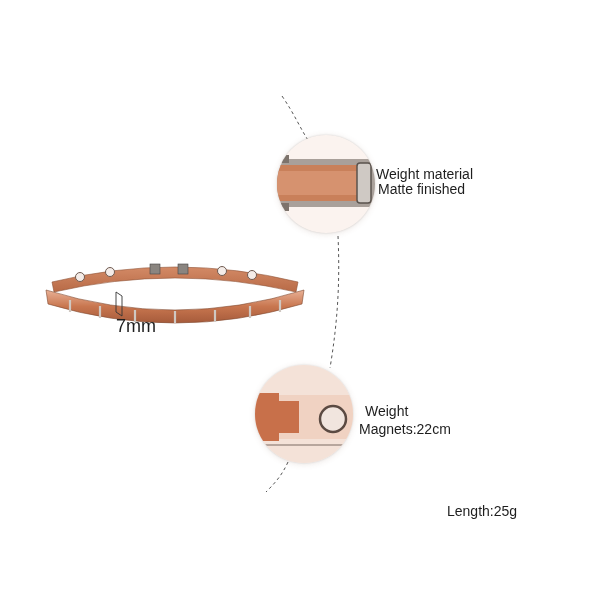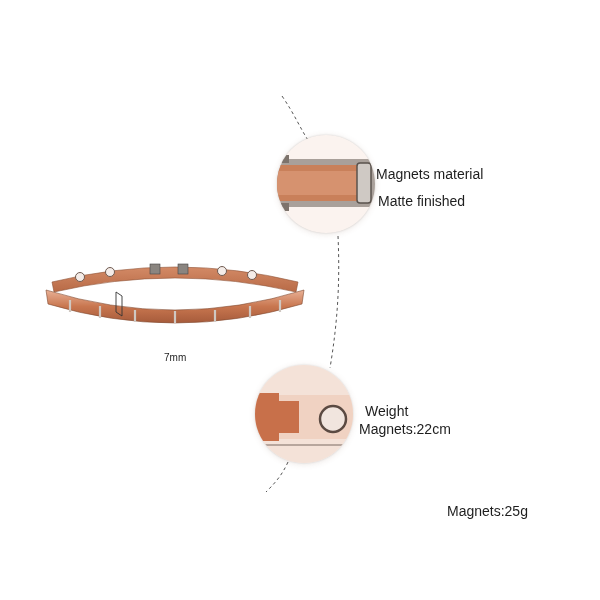--- a/index.html
+++ b/index.html
@@ -56,40 +56,40 @@
       <line x1="95" y1="60" x2="95" y2="72"></line>
         <line x1="135" y1="61" x2="135" y2="73"></line>
       <line x1="175" y1="60" x2="175" y2="72"></line>
         <line x1="210" y1="56" x2="210" y2="68"></line>
       <line x1="240" y1="50" x2="240" y2="62"></line>
     </g>
 
     <path d="M76 42 L 82 46 L 82 66 L 76 62 Z" fill="none" stroke="#333" stroke-width="0.9"></path>
   </svg>
 </div>
-<div class="abs label" style="left:116px;top:348px;font-size:10px;margin-left:48px;">7mm</div>
+<div class="abs label" style="left:116px;top:317px;font-size:18px;">7mm</div>
 
 <div class="abs circle" style="left:277px;top:135px;width:98px;height:98px;">
   <svg width="98" height="98" viewBox="0 0 98 98">
     <rect x="0" y="24" width="98" height="48" fill="#a9a09a"></rect>
     <rect x="0" y="30" width="80" height="36" fill="#c9805a"></rect>
     <rect x="0" y="36" width="80" height="24" fill="#dc9a78" opacity="0.7"></rect>
     <rect x="80" y="28" width="14" height="40" rx="3" fill="#cfc9c4" stroke="#5a524c" stroke-width="1.5"></rect>
     <rect x="4" y="20" width="8" height="8" fill="#7c736c"></rect>
     <rect x="4" y="68" width="8" height="8" fill="#7c736c"></rect>
   </svg>
 </div>
-<div class="abs label" style="left:376px;top:165px;">Magnets material</div>
-<div class="abs label" style="left:378px;top:192px;text-align:right;">Matte finished</div>
+<div class="abs label" style="left:376px;top:165px;">Weight material</div>
+<div class="abs label" style="left:378px;top:180px;text-align:right;">Matte finished</div>
 
 <div class="abs circle" style="left:255px;top:365px;width:98px;height:98px;">
   <svg width="98" height="98" viewBox="0 0 98 98">
     <rect x="0" y="0" width="98" height="98" fill="#f4e2d8"></rect>
     <rect x="0" y="30" width="98" height="44" fill="#f0d2c2"></rect>
     <path d="M0 28 L 24 28 L 24 36 L 44 36 L 44 68 L 24 68 L 24 76 L 0 76 Z" fill="#c8704a"></path>
     <circle cx="78" cy="54" r="13" fill="#f1e5de" stroke="#5b4a42" stroke-width="2.5"></circle>
     <line x1="0" y1="80" x2="98" y2="80" stroke="#7a6a62" stroke-width="1"></line>
   </svg>
 </div>
 <div class="abs label" style="left:365px;top:402px;">Weight</div>
 <div class="abs label" style="left:359px;top:420px;">Magnets:22cm</div>
 
-<div class="abs label" style="left:447px;top:502px;">Magnets:25g</div>
+<div class="abs label" style="left:447px;top:502px;">Length:25g</div>
 
 </body></html>

